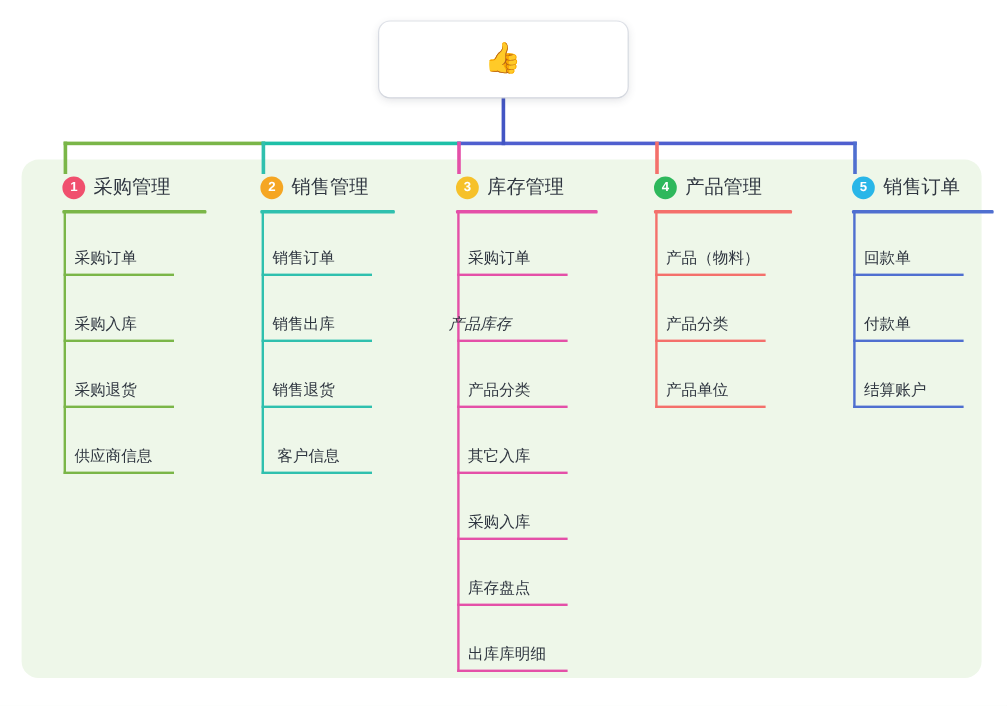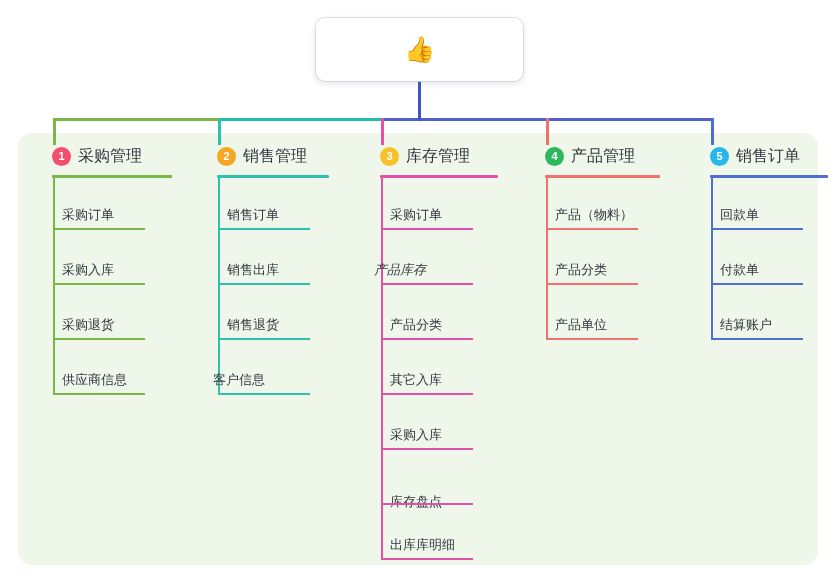--- a/index.html
+++ b/index.html
@@ -125,41 +125,41 @@
           <span class="branch-title">销售管理</span>
         </div>
         <div class="head-rule" style="width: 112px; background: rgb(47, 192, 174);"></div>
         <div class="spine" style="height: 219px; background: rgb(47, 192, 174);"></div>
         <div class="leaf-label" style="left: 32px; top: 63px;">销售订单</div>
         <div class="leaf" style="top: 85px; width: 92px; background: rgb(47, 192, 174);"></div>
         <div class="leaf-label" style="left: 32px; top: 118px; font-family: Liberation Serif, serif;">销售出库</div>
         <div class="leaf" style="top: 140px; width: 92px; background: rgb(47, 192, 174);"></div>
         <div class="leaf-label" style="left: 32px; top: 173px;">销售退货</div>
         <div class="leaf" style="top: 195px; width: 92px; background: rgb(47, 192, 174);"></div>
-        <div class="leaf-label" style="left: 18px; top: 228px;">客户信息</div>
+        <div class="leaf-label" style="left: 36px; top: 228px;">客户信息</div>
         <div class="leaf" style="top: 250px; width: 92px; background: rgb(47, 192, 174);"></div>
       </div>
       <div class="branch" style="left: 358px;">
         <div class="branch-head">
           <span class="badge" style="background: rgb(246, 193, 42);">3</span>
           <span class="branch-title">库存管理</span>
         </div>
         <div class="head-rule" style="width: 118px; background: rgb(228, 80, 168);"></div>
         <div class="spine" style="height: 384px; background: rgb(228, 80, 168);"></div>
         <div class="leaf-label" style="left: 32px; top: 63px;">采购订单</div>
         <div class="leaf" style="top: 85px; width: 92px; background: rgb(228, 80, 168);"></div>
         <div class="leaf-label" style="left: 16px; top: 118px; font-style: italic;">产品库存</div>
         <div class="leaf" style="top: 140px; width: 92px; background: rgb(228, 80, 168);"></div>
         <div class="leaf-label" style="left: 32px; top: 173px;">产品分类</div>
         <div class="leaf" style="top: 195px; width: 92px; background: rgb(228, 80, 168);"></div>
         <div class="leaf-label" style="left: 32px; top: 228px;">其它入库</div>
         <div class="leaf" style="top: 250px; width: 92px; background: rgb(228, 80, 168);"></div>
         <div class="leaf-label" style="left: 32px; top: 283px;">采购入库</div>
         <div class="leaf" style="top: 305px; width: 92px; background: rgb(228, 80, 168);"></div>
-        <div class="leaf-label" style="left: 32px; top: 338px; margin-top: 12px;">库存盘点</div>
+        <div class="leaf-label" style="left: 32px; top: 338px;">库存盘点</div>
         <div class="leaf" style="top: 360px; width: 92px; background: rgb(228, 80, 168);"></div>
         <div class="leaf-label" style="left: 32px; top: 393px;">出库库明细</div>
         <div class="leaf" style="top: 415px; width: 92px; background: rgb(228, 80, 168);"></div>
       </div>
       <div class="branch" style="left: 523px;">
         <div class="branch-head">
           <span class="badge" style="background: rgb(46, 184, 92);">4</span>
           <span class="branch-title">产品管理</span>
         </div>
         <div class="head-rule" style="width: 115px; background: rgb(244, 112, 107);"></div>

